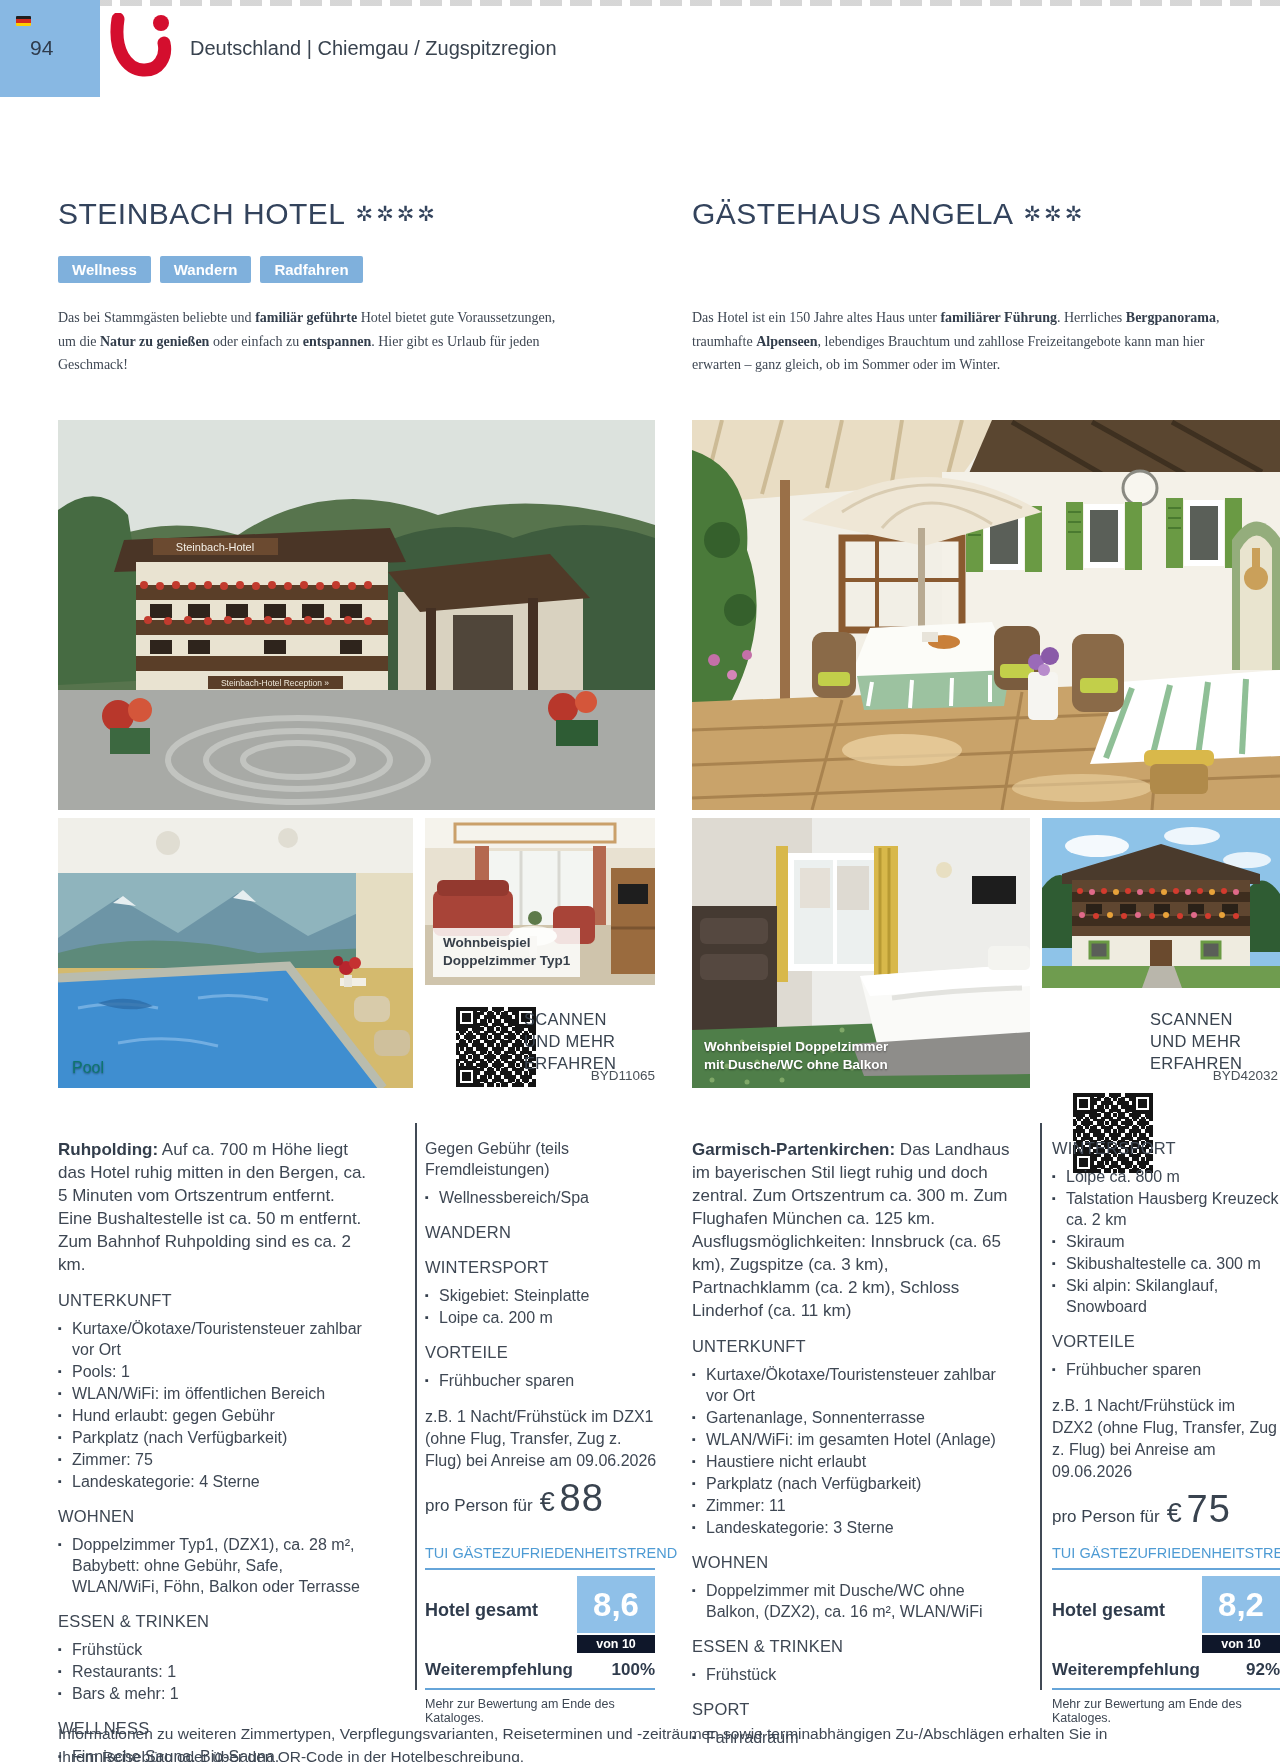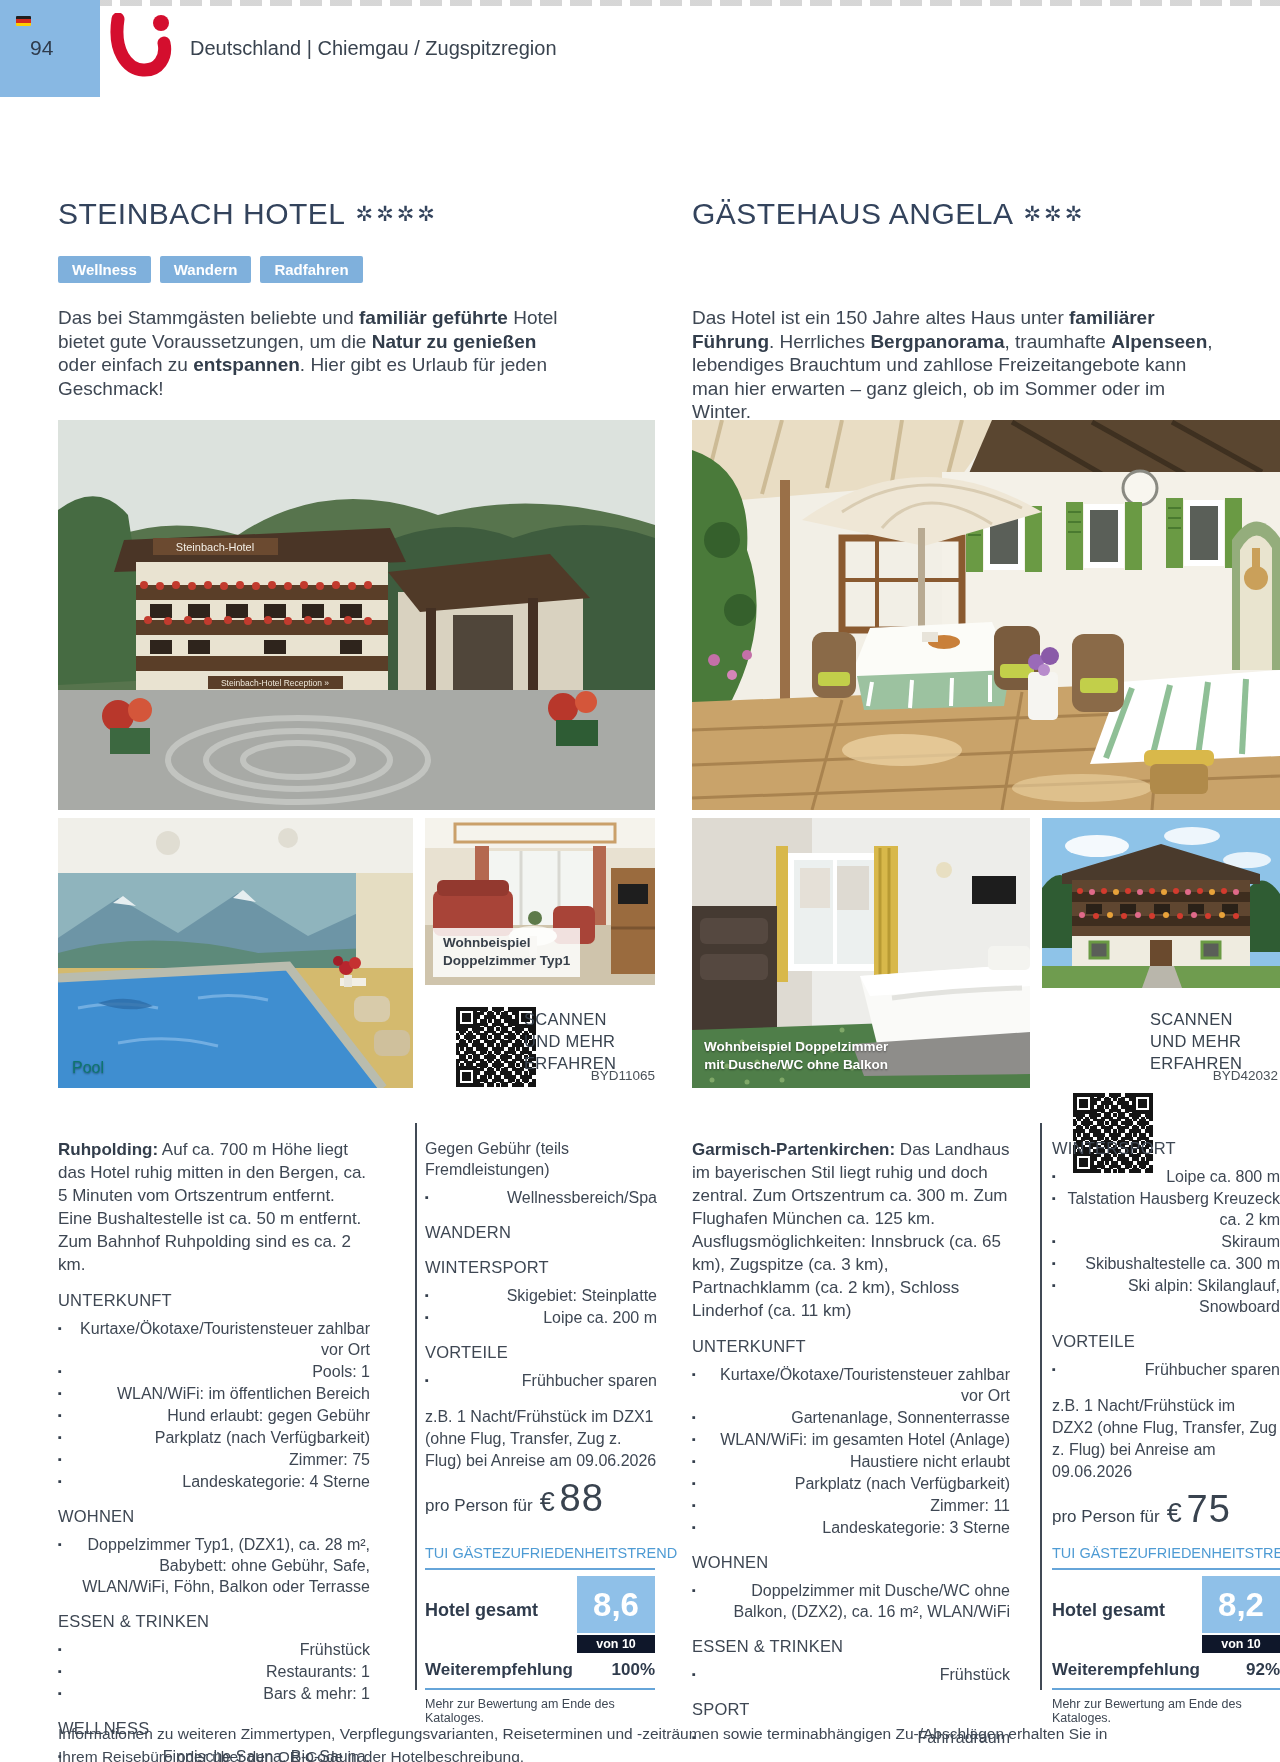--- a/index.html
+++ b/index.html
@@ -13,28 +13,28 @@
   .flag{left:16px;top:16px;width:15px;height:10px;border-radius:1px;
         background:linear-gradient(#1f1f1f 0 33%,#d52b1e 33% 66%,#ffce00 66% 100%);}
   .pagenum{left:30px;top:36px;font-size:21px;color:#2f3b4c;}
   .logo{left:110px;top:13px;width:62px;height:68px;}
   .region{left:190px;top:37px;font-size:20px;color:#39434f;}
   
   .title{top:197px;font-size:30px;color:#33435c;letter-spacing:.5px;white-space:nowrap;}
   .stars{font-size:21px;letter-spacing:3px;margin-left:10px;position:relative;top:-3px;}
   .tags{left:58px;top:256px;display:flex;gap:9px;}
   .tag{background:#7fb0dc;color:#fff;font-weight:bold;font-size:15px;padding:5px 14px;border-radius:2px;}
-  .intro{top:306px;font-size:19px;line-height:23.5px;color:#3e4753;}
+  .intro{top:306px;font-size:14px;line-height:23.5px;color:#3e4753;font-family:Liberation Serif, serif;}
   .intro b{color:#323d4b;}
   
   .ph{overflow:hidden;}
   .ph svg{display:block;}
   .cap-white{position:absolute;color:#0f766e;font-size:16px;text-shadow:0 1px 2px rgba(0,0,0,.45);margin-top:33px;}
   .cap-white2{position:absolute;color:#ffffff;font-size:13.5px;font-weight:bold;line-height:18px;
-              text-shadow:0 1px 2px rgba(0,0,0,.45);text-align:center;}
+              text-shadow:0 1px 2px rgba(0,0,0,.45);}
   .cap-box{position:absolute;background:rgba(255,255,255,.84);color:#38404a;font-size:13.5px;
            font-weight:bold;line-height:18px;padding:6px 10px 7px 10px;}
   
   .qr{width:86px;height:86px;background:#fff;position:relative;}
   .qm{position:absolute;inset:3px;
       background:
         repeating-conic-gradient(#141414 0% 25%,transparent 0% 50%),
         repeating-conic-gradient(transparent 0% 25%,#141414 0% 50%);
       background-size:8px 8px,14px 14px;background-position:0 0,3px 5px;}
   .qf{position:absolute;width:13px;height:13px;border:4px solid #141414;background:#fff;}
@@ -43,21 +43,21 @@
   .scan{font-size:16.5px;line-height:22px;color:#39434f;letter-spacing:.3px;}
   .code{font-size:13.5px;color:#4a5158;text-align:right;}
   
   .vline{width:2px;background:#414a55;}
   .col{font-size:16px;line-height:21px;}
   .lead{font-size:17px;line-height:23px;margin:0 0 4px 0;}
   .lead b{color:#323d4b;}
   .col h4{font-size:16.5px;font-weight:400;color:#3e4753;letter-spacing:.2px;margin:14px 0 7px 0;}
   .plainhead{margin:0 0 7px 0;}
   .col ul{list-style:none;margin:0;padding:0;}
-  .col li{position:relative;padding-left:14px;margin-bottom:1px;text-align:right;}
+  .col li{position:relative;padding-left:14px;margin-bottom:1px;}
   .col li::before{content:"▪";position:absolute;left:0;top:0;font-size:11px;line-height:21px;color:#323d4b;}
   .pricex{margin-top:15px;font-size:16px;line-height:22px;}
   .priceline{margin-top:9px;font-size:17px;color:#39434f;white-space:nowrap;}
   .priceline .cur{font-size:27px;margin-left:7px;}
   .priceline .amt{font-size:38px;letter-spacing:1px;}
   
   .rate{position:absolute;}
   .rt{color:#4e9bd4;font-size:14.5px;white-space:nowrap;}
   .rline{height:2px;background:#66a5d9;margin-top:7px;}
   .rrow1{position:relative;height:81px;}

